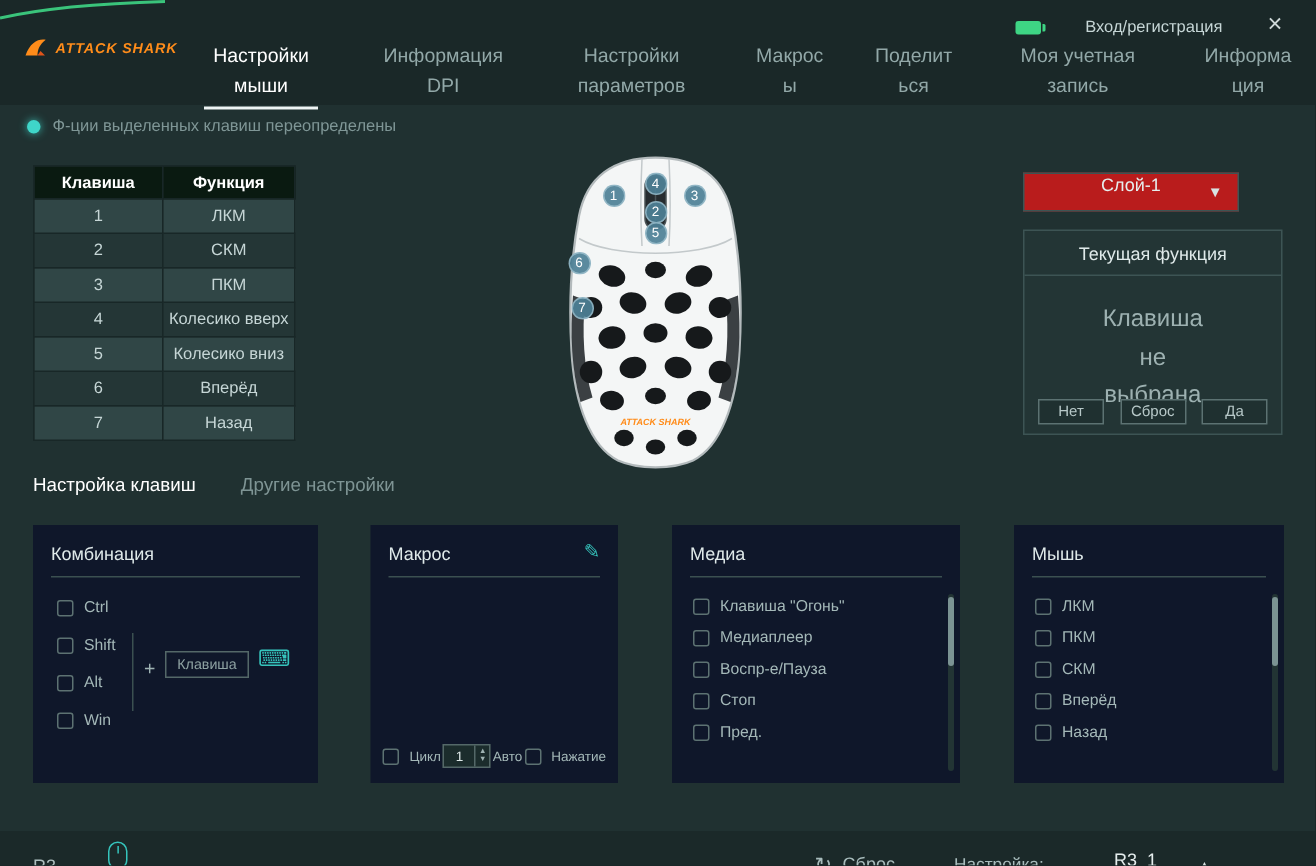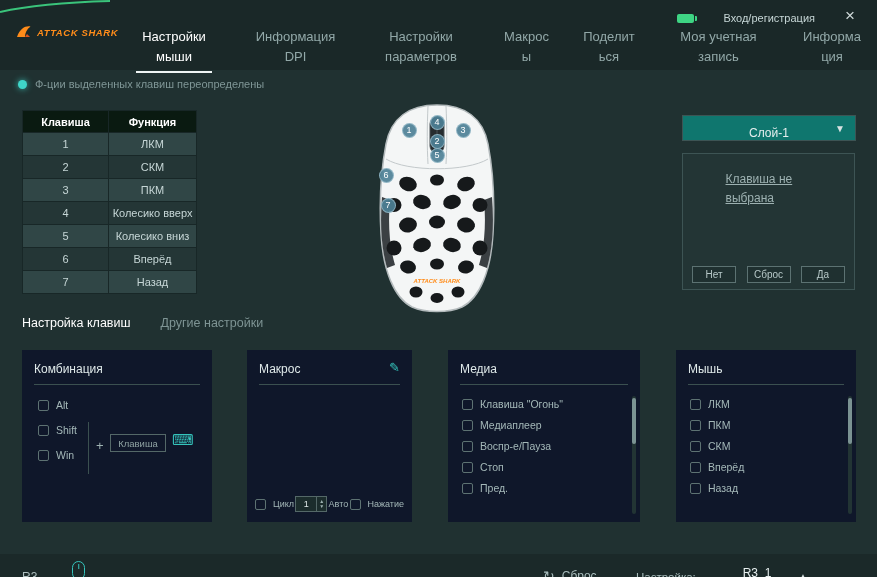--- a/index.html
+++ b/index.html
@@ -36,29 +36,29 @@
   .keytable td { height:23px; text-align:center; color:#c6d6d6; border:1px solid #182727; cursor:pointer; }
   .keytable tr:nth-child(odd) td { background:#304646; }
   .keytable tr:nth-child(even) td { background:#243636; }
 
   
   .mouse-area { position:absolute; left:352px; top:102px; width:170px; height:212px; }
   .marker { position:absolute; width:15px; height:15px; border-radius:50%; background:rgba(77,128,150,.92);
             border:1px solid rgba(200,225,235,.5); color:#fff; font-size:9px; line-height:13px; text-align:center; cursor:pointer; }
 
   
-  .layer-select { position:absolute; left:682px; top:115px; width:174px; height:26px; background:#0f766e;
-                  border:1px solid #3d5454; display:flex; align-items:flex-end; justify-content:center; cursor:pointer; }
+  .layer-select { position:absolute; left:682px; top:115px; width:144px; height:26px; background:#b91c1c;
+                  border:1px solid #3d5454; display:flex; align-items:flex-start; justify-content:center; cursor:pointer; }
   .layer-select .val { font-size:12px; color:#e6eeee; }
   .layer-select .arrow { position:absolute; right:10px; top:7px; font-size:10px; color:#d8e2e2; }
 
   
   .current-fn { position:absolute; left:682px; top:153px; width:173px; height:137px; background:#233535; border:1px solid #3d5454; }
   .current-fn .cf-title { height:30px; line-height:30px; text-align:center; font-size:12px; color:#dfe9e9; border-bottom:1px solid #3d5454; }
-  .current-fn .cf-empty { margin:16px auto 0; width:86px; text-align:left; font-size:12px; line-height:1.6; color:#9db1b1;text-decoration:underline; }
+  .current-fn .cf-empty { margin:16px auto 0; width:86px; text-align:center; font-size:16px; line-height:1.6; color:#9db1b1; }
   .current-fn .cf-btns { position:absolute; left:0; right:0; bottom:6px; display:flex; justify-content:space-between; padding:0 9px; }
   .cf-btn { width:44px; height:17px; background:#1f3030; border:1px solid #5c7272; color:#b7c8c8; font-size:10px; line-height:15px; text-align:center; cursor:pointer; }
 
   
   .section-tabs { position:absolute; left:22px; top:316px; display:flex; gap:30px; }
   .stab { font-size:12.5px; color:#7e9494; padding-bottom:24px; cursor:pointer; }
   .stab.active { color:#ffffff; border-bottom:2px solid #eef4f4; }
 
   
   .panel { position:absolute; top:350px; height:172px; background:#0f172a; }
@@ -228,44 +228,49 @@
     <div class="marker" style="left:26.5px; top:65.5px;">6</div>
     <div class="marker" style="left:28.5px; top:95.5px;">7</div>
   </div>
 
   <div class="layer-select">
     <span class="val">Слой-1</span>
     <span class="arrow">▼</span>
   </div>
 
   <div class="current-fn">
+    <div class="cf-title">Текущая функция</div>
     <div class="cf-empty">Клавиша не выбрана</div>
     <div class="cf-btns">
       <div class="cf-btn">Нет</div>
       <div class="cf-btn">Сброс</div>
       <div class="cf-btn">Да</div>
     </div>
   </div>
 
   <div class="section-tabs">
     <div class="stab active">Настройка клавиш</div>
     <div class="stab">Другие настройки</div>
   </div>
 
   <section class="panel p-combo">
     <div class="p-title">Комбинация</div>
     <div class="p-divider"></div>
     <div class="combo-list">
       <label class="check">
         <span class="box"></span>
+        <span class="lbl">Ctrl</span>
+      </label>
+      <label class="check">
+        <span class="box"></span>
+        <span class="lbl">Shift</span>
+      </label>
+      <label class="check">
+        <span class="box"></span>
         <span class="lbl">Alt</span>
-      </label>
-      <label class="check">
-        <span class="box"></span>
-        <span class="lbl">Shift</span>
       </label>
       <label class="check">
         <span class="box"></span>
         <span class="lbl">Win</span>
       </label>
     </div>
     <div class="combo-vline"></div>
     <div class="combo-plus">+</div>
     <input class="combo-input" type="text" placeholder="Клавиша" style="">
     <div class="kbd-icon">⌨</div>

